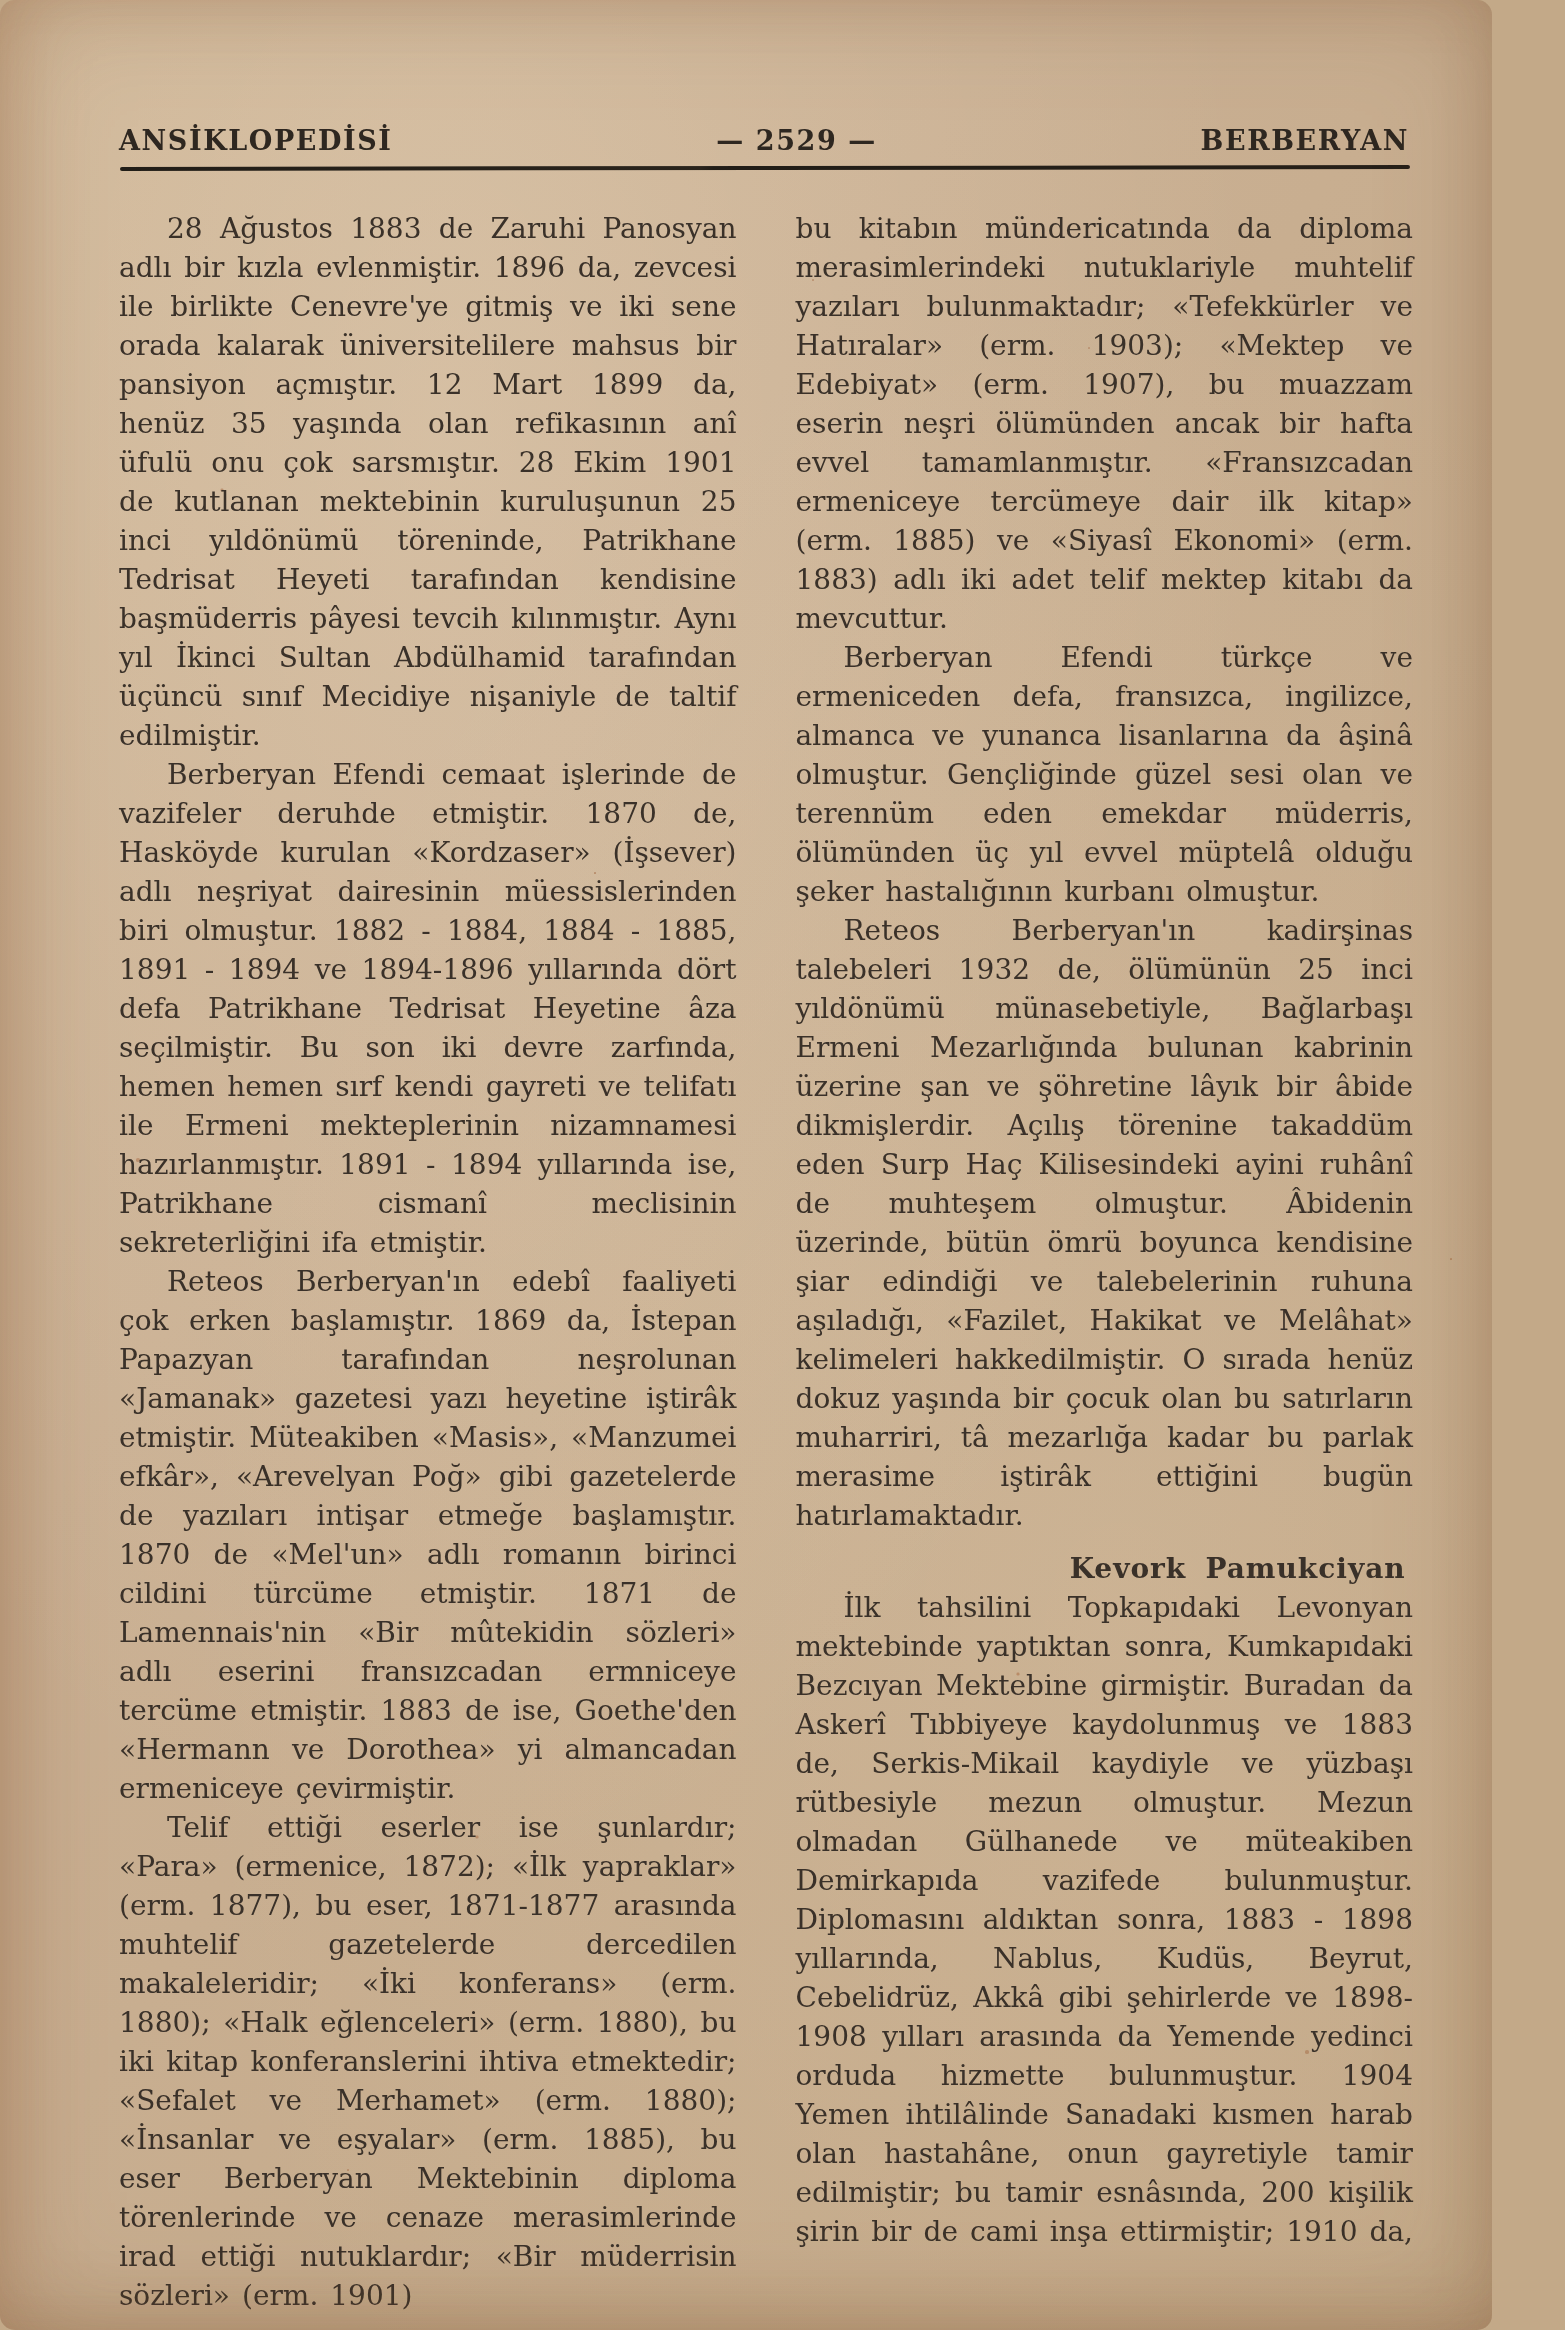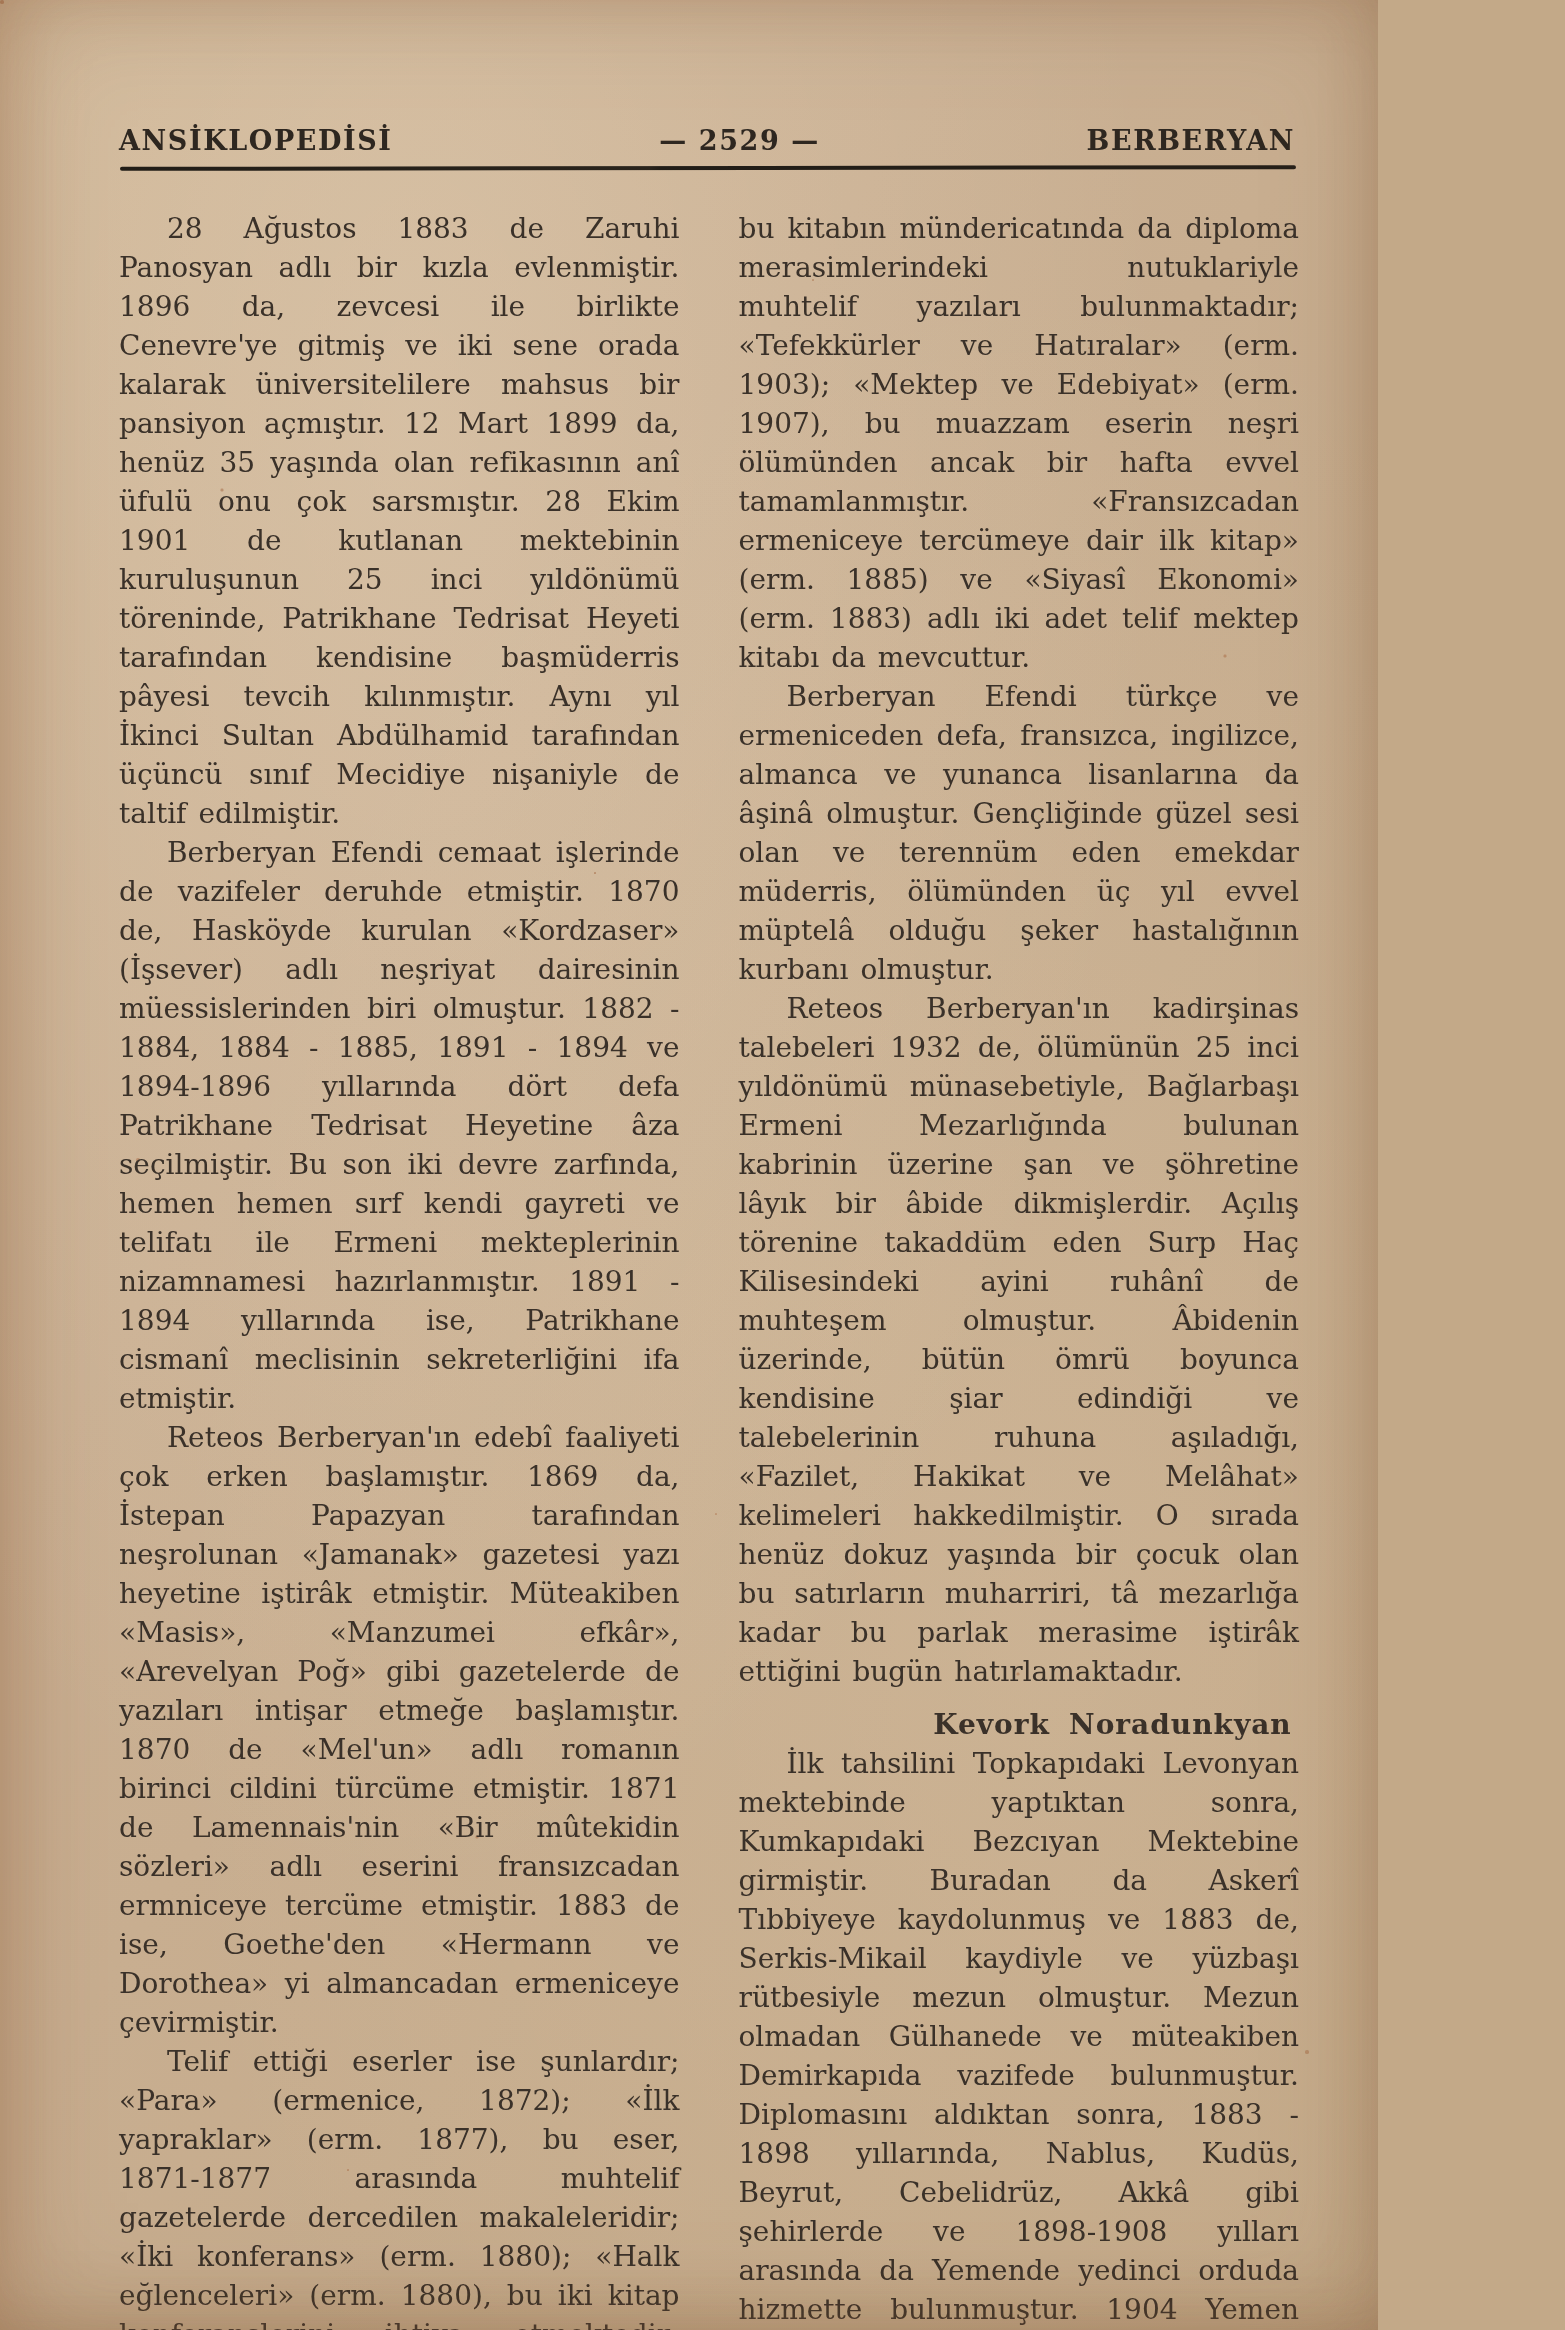--- a/index.html
+++ b/index.html
@@ -2,26 +2,27 @@
 <html lang="tr" style="font-size:8.4px"><head>
 <meta charset="utf-8">
 <style>
   html,body{margin:0;padding:0;}
   body{
     width:1566px;height:2330px;
     font-family:"DejaVu Serif","Liberation Serif",serif;
     background:#c3a988;
   }
   .page{
-    position:relative;width:1378px;height:2330px;overflow:hidden;
+    position:relative;width:1492px;height:2330px;overflow:hidden;
     background:
       radial-gradient(ellipse at 30% 18%, rgba(255,244,222,.20), rgba(255,244,222,0) 55%),
       radial-gradient(ellipse at 75% 70%, rgba(255,238,210,.12), rgba(255,238,210,0) 60%),
       linear-gradient(123deg,#cfb697 0%,#cab093 34%,#c6ac8d 62%,#c0a584 100%);
     color:#3a3129;
+    border-radius:15px;
   }
   .page::after{
     content:"";position:absolute;inset:0;pointer-events:none;
     box-shadow:
       inset 0 0 115px rgba(124,86,52,.30),
       inset 37px 0 84px -31.5px rgba(168,99,66,.22),
       inset -26px 0 73px -37px rgba(140,95,58,.20),
       inset 0 -31.5px 84px -37px rgba(124,86,52,.22);
   }
   .page-header{
@@ -93,19 +94,19 @@
       <p>28 Ağustos 1883 de Zaruhi Panosyan adlı bir kızla evlenmiştir. 1896 da, zevcesi ile birlikte Cenevre'ye gitmiş ve iki sene orada kalarak üniversitelilere mahsus bir pansiyon açmıştır. 12 Mart 1899 da, henüz 35 yaşında olan refikasının anî üfulü onu çok sarsmıştır. 28 Ekim 1901 de kutlanan mektebinin kuruluşunun 25 inci yıldönümü töreninde, Patrikhane Tedrisat Heyeti tarafından kendisine başmüderris pâyesi tevcih kılınmıştır. Aynı yıl İkinci Sultan Abdülhamid tarafından üçüncü sınıf Mecidiye nişaniyle de taltif edilmiştir.</p>
       <p>Berberyan Efendi cemaat işlerinde de vazifeler deruhde etmiştir. 1870 de, Hasköyde kurulan «Kordzaser» (İşsever) adlı neşriyat dairesinin müessislerinden biri olmuştur. 1882 - 1884, 1884 - 1885, 1891 - 1894 ve 1894-1896 yıllarında dört defa Patrikhane Tedrisat Heyetine âza seçilmiştir. Bu son iki devre zarfında, hemen hemen sırf kendi gayreti ve telifatı ile Ermeni mekteplerinin nizamnamesi hazırlanmıştır. 1891 - 1894 yıllarında ise, Patrikhane cismanî meclisinin sekreterliğini ifa etmiştir.</p>
       <p>Reteos Berberyan'ın edebî faaliyeti çok erken başlamıştır. 1869 da, İstepan Papazyan tarafından neşrolunan «Jamanak» gazetesi yazı heyetine iştirâk etmiştir. Müteakiben «Masis», «Manzumei efkâr», «Arevelyan Poğ» gibi gazetelerde de yazıları intişar etmeğe başlamıştır. 1870 de «Mel'un» adlı romanın birinci cildini türcüme etmiştir. 1871 de Lamennais'nin «Bir mûtekidin sözleri» adlı eserini fransızcadan ermniceye tercüme etmiştir. 1883 de ise, Goethe'den «Hermann ve Dorothea» yi almancadan ermeniceye çevirmiştir.</p>
       <p>Telif ettiği eserler ise şunlardır; «Para» (ermenice, 1872); «İlk yapraklar» (erm. 1877), bu eser, 1871-1877 arasında muhtelif gazetelerde dercedilen makaleleridir; «İki konferans» (erm. 1880); «Halk eğlenceleri» (erm. 1880), bu iki kitap konferanslerini ihtiva etmektedir; «Sefalet ve Merhamet» (erm. 1880); «İnsanlar ve eşyalar» (erm. 1885), bu eser Berberyan Mektebinin diploma törenlerinde ve cenaze merasimlerinde irad ettiği nutuklardır; «Bir müderrisin sözleri» (erm. 1901)</p>
     </section>
 
     <section class="col">
       <p class="noindent">bu kitabın mündericatında da diploma merasimlerindeki nutuklariyle muhtelif yazıları bulunmaktadır; «Tefekkürler ve Hatıralar» (erm. 1903); «Mektep ve Edebiyat» (erm. 1907), bu muazzam eserin neşri ölümünden ancak bir hafta evvel tamamlanmıştır. «Fransızcadan ermeniceye tercümeye dair ilk kitap» (erm. 1885) ve «Siyasî Ekonomi» (erm. 1883) adlı iki adet telif mektep kitabı da mevcuttur.</p>
       <p>Berberyan Efendi türkçe ve ermeniceden defa, fransızca, ingilizce, almanca ve yunanca lisanlarına da âşinâ olmuştur. Gençliğinde güzel sesi olan ve terennüm eden emekdar müderris, ölümünden üç yıl evvel müptelâ olduğu şeker hastalığının kurbanı olmuştur.</p>
       <p>Reteos Berberyan'ın kadirşinas talebeleri 1932 de, ölümünün 25 inci yıldönümü münasebetiyle, Bağlarbaşı Ermeni Mezarlığında bulunan kabrinin üzerine şan ve şöhretine lâyık bir âbide dikmişlerdir. Açılış törenine takaddüm eden Surp Haç Kilisesindeki ayini ruhânî de muhteşem olmuştur. Âbidenin üzerinde, bütün ömrü boyunca kendisine şiar edindiği ve talebelerinin ruhuna aşıladığı, «Fazilet, Hakikat ve Melâhat» kelimeleri hakkedilmiştir. O sırada henüz dokuz yaşında bir çocuk olan bu satırların muharriri, tâ mezarlığa kadar bu parlak merasime iştirâk ettiğini bugün hatırlamaktadır.</p>
-      <p class="signature">Kevork Noradunkyan</p>
+      <p class="signature">Kevork Pamukciyan</p>
       <p>İlk tahsilini Topkapıdaki Levonyan mektebinde yaptıktan sonra, Kumkapıdaki Bezcıyan Mektebine girmiştir. Buradan da Askerî Tıbbiyeye kaydolunmuş ve 1883 de, Serkis-Mikail kaydiyle ve yüzbaşı rütbesiyle mezun olmuştur. Mezun olmadan Gülhanede ve müteakiben Demirkapıda vazifede bulunmuştur. Diplomasını aldıktan sonra, 1883 - 1898 yıllarında, Nablus, Kudüs, Beyrut, Cebelidrüz, Akkâ gibi şehirlerde ve 1898-1908 yılları arasında da Yemende yedinci orduda hizmette bulunmuştur. 1904 Yemen ihtilâlinde Sanadaki kısmen harab olan hastahâne, onun gayretiyle tamir edilmiştir; bu tamir esnâsında, 200 kişilik şirin bir de cami inşa ettirmiştir; 1910 da,</p>
     </section>
 
   </main>
 </div>
 
 
 </body></html>

